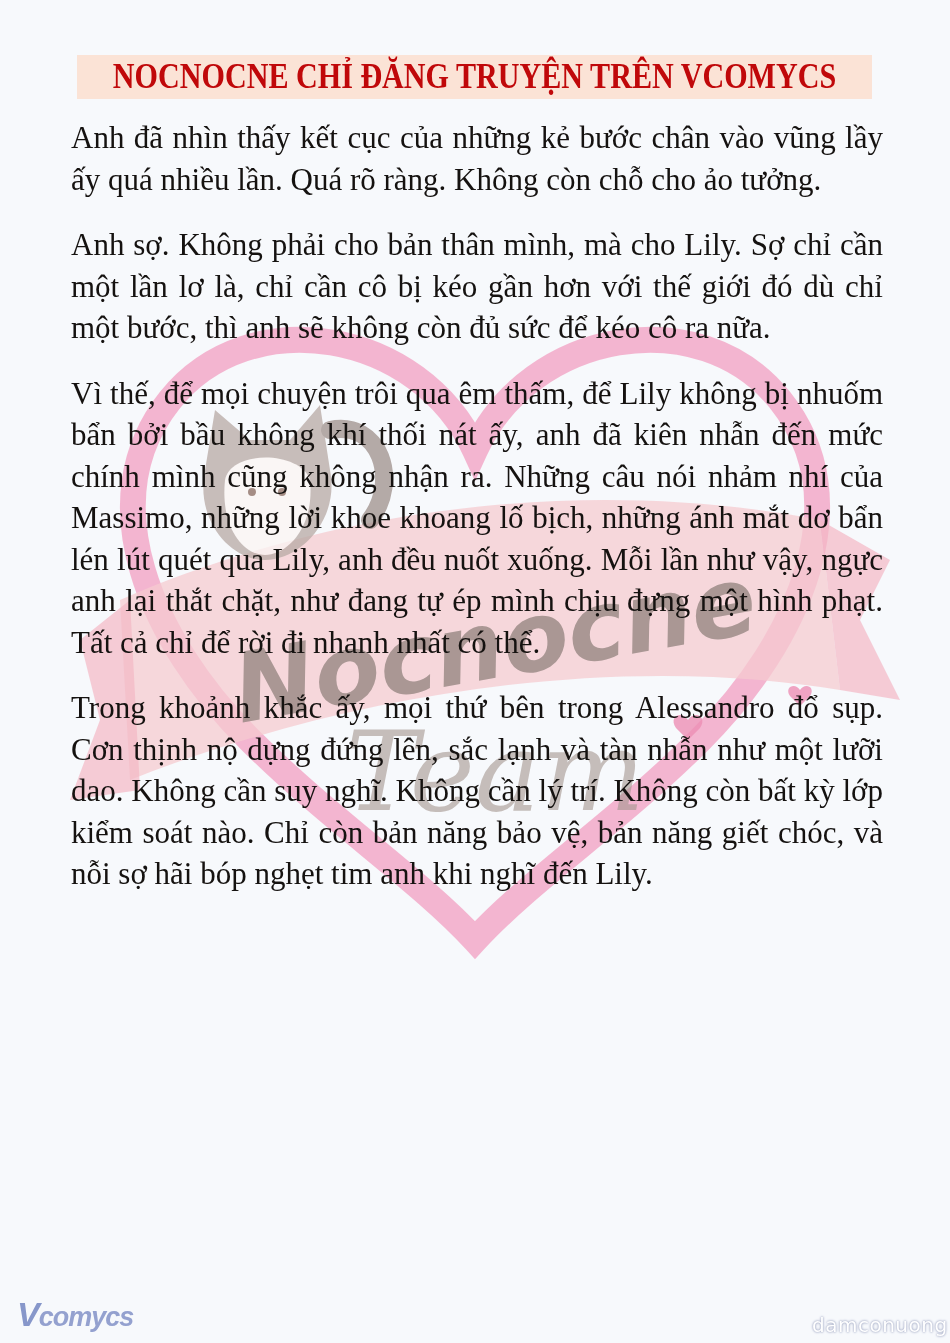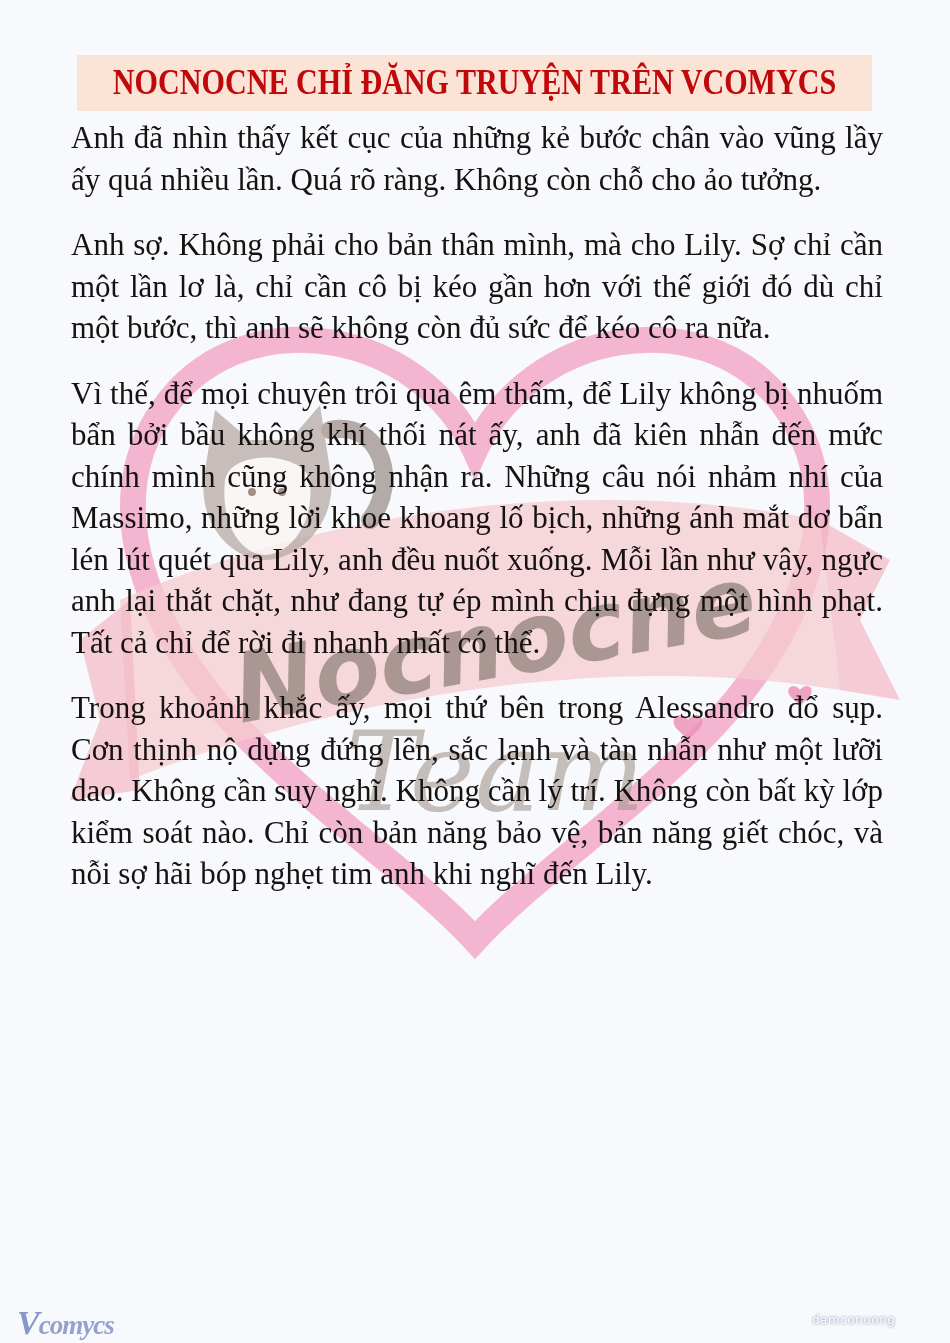--- a/index.html
+++ b/index.html
@@ -21,21 +21,21 @@
       width: 950px;
       height: 1343px;
       pointer-events: none;
       z-index: 0;
     }
     .header-banner {
       position: absolute;
       left: 77px;
       top: 55px;
       width: 795px;
-      height: 56px;
+      height: 44px;
       background: #fbe3d6;
       z-index: 2;
       display: flex;
       align-items: center;
       justify-content: center;
     }
     .header-title {
       font-family: "Liberation Serif", "DejaVu Serif", serif;
       font-weight: bold;
       font-size: 35px;
@@ -58,40 +58,39 @@
       line-height: 41.5px;
       margin: 0 0 24px 0;
       text-align: justify;
       text-align-last: left;
     }
     .footer-logo {
       position: absolute;
       left: 17px;
       top: 1295px;
       z-index: 2;
-      font-family: Liberation Serif, serif;
+      font-family: Liberation Sans, sans-serif;
       font-style: italic;
       font-weight: bold;
       font-size: 27px;
       color: #8392c8;
       letter-spacing: -1px;
       opacity: 0.85;
-      margin-top: 9px;
     }
     .footer-logo .big-v {
       font-size: 34px;
       color: #7486c2;
     }
     .footer-credit {
       position: absolute;
       left: 812px;
       top: 1313px;
       z-index: 2;
       font-family: "DejaVu Sans", sans-serif;
-      font-size: 12px;
+      font-size: 20px;
       color: #ffffff;
       letter-spacing: 0.5px;
       text-shadow: 0 0 2px #9aa2c0, 0 0 3px #b0b6cc;
     }
   </style>
 </head>
 <body>
 
 <svg class="watermark" viewBox="0 0 950 1343" xmlns="http://www.w3.org/2000/svg">
 

